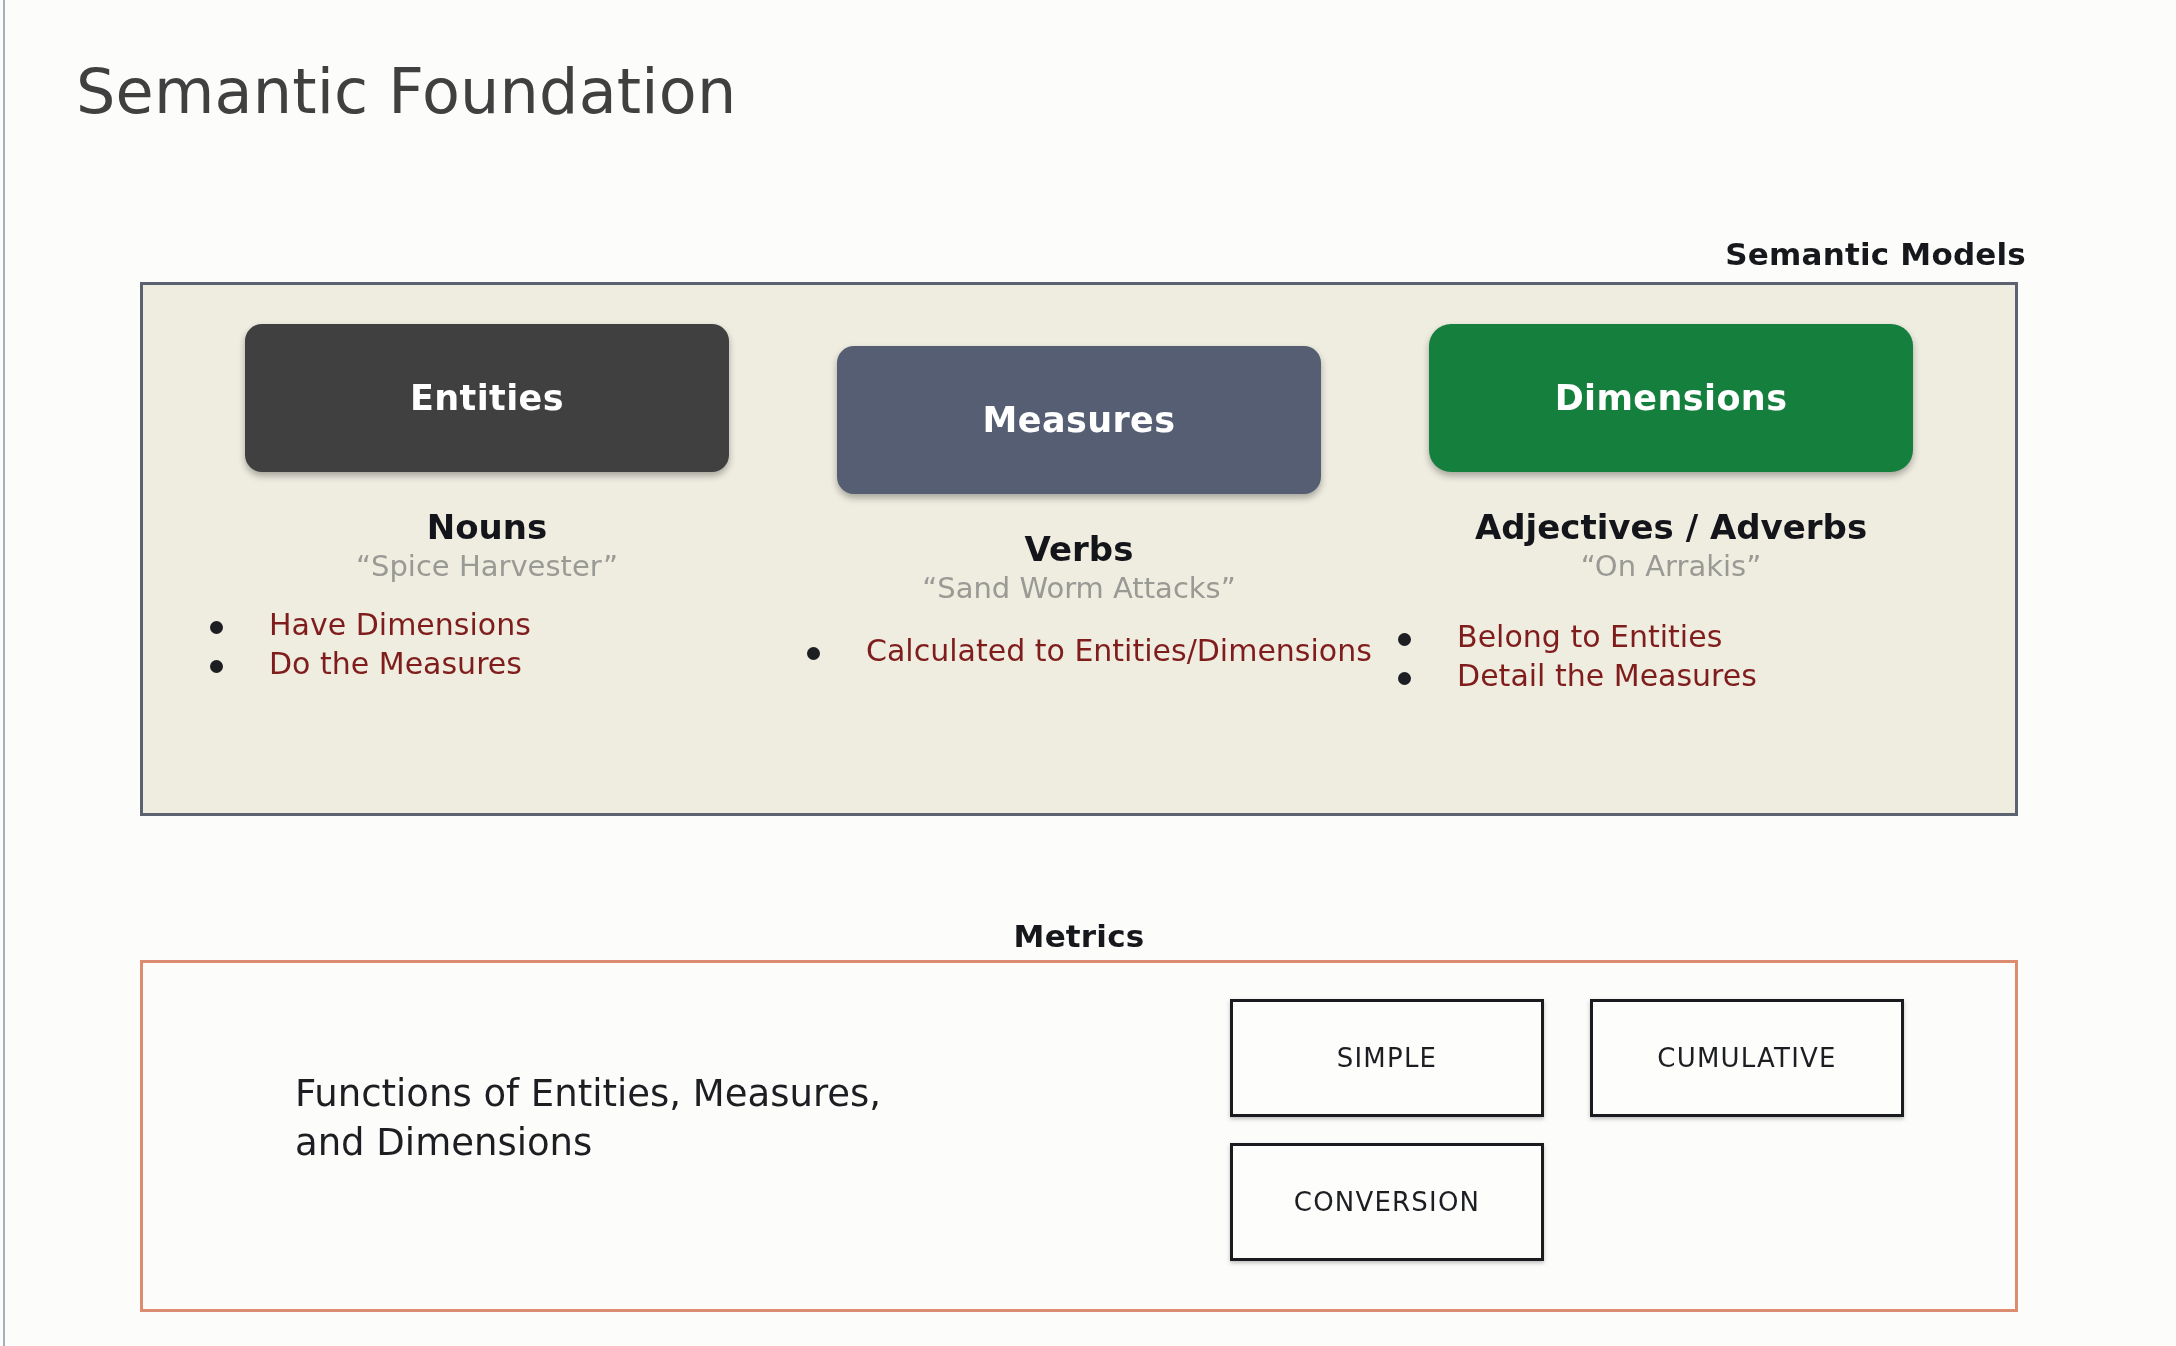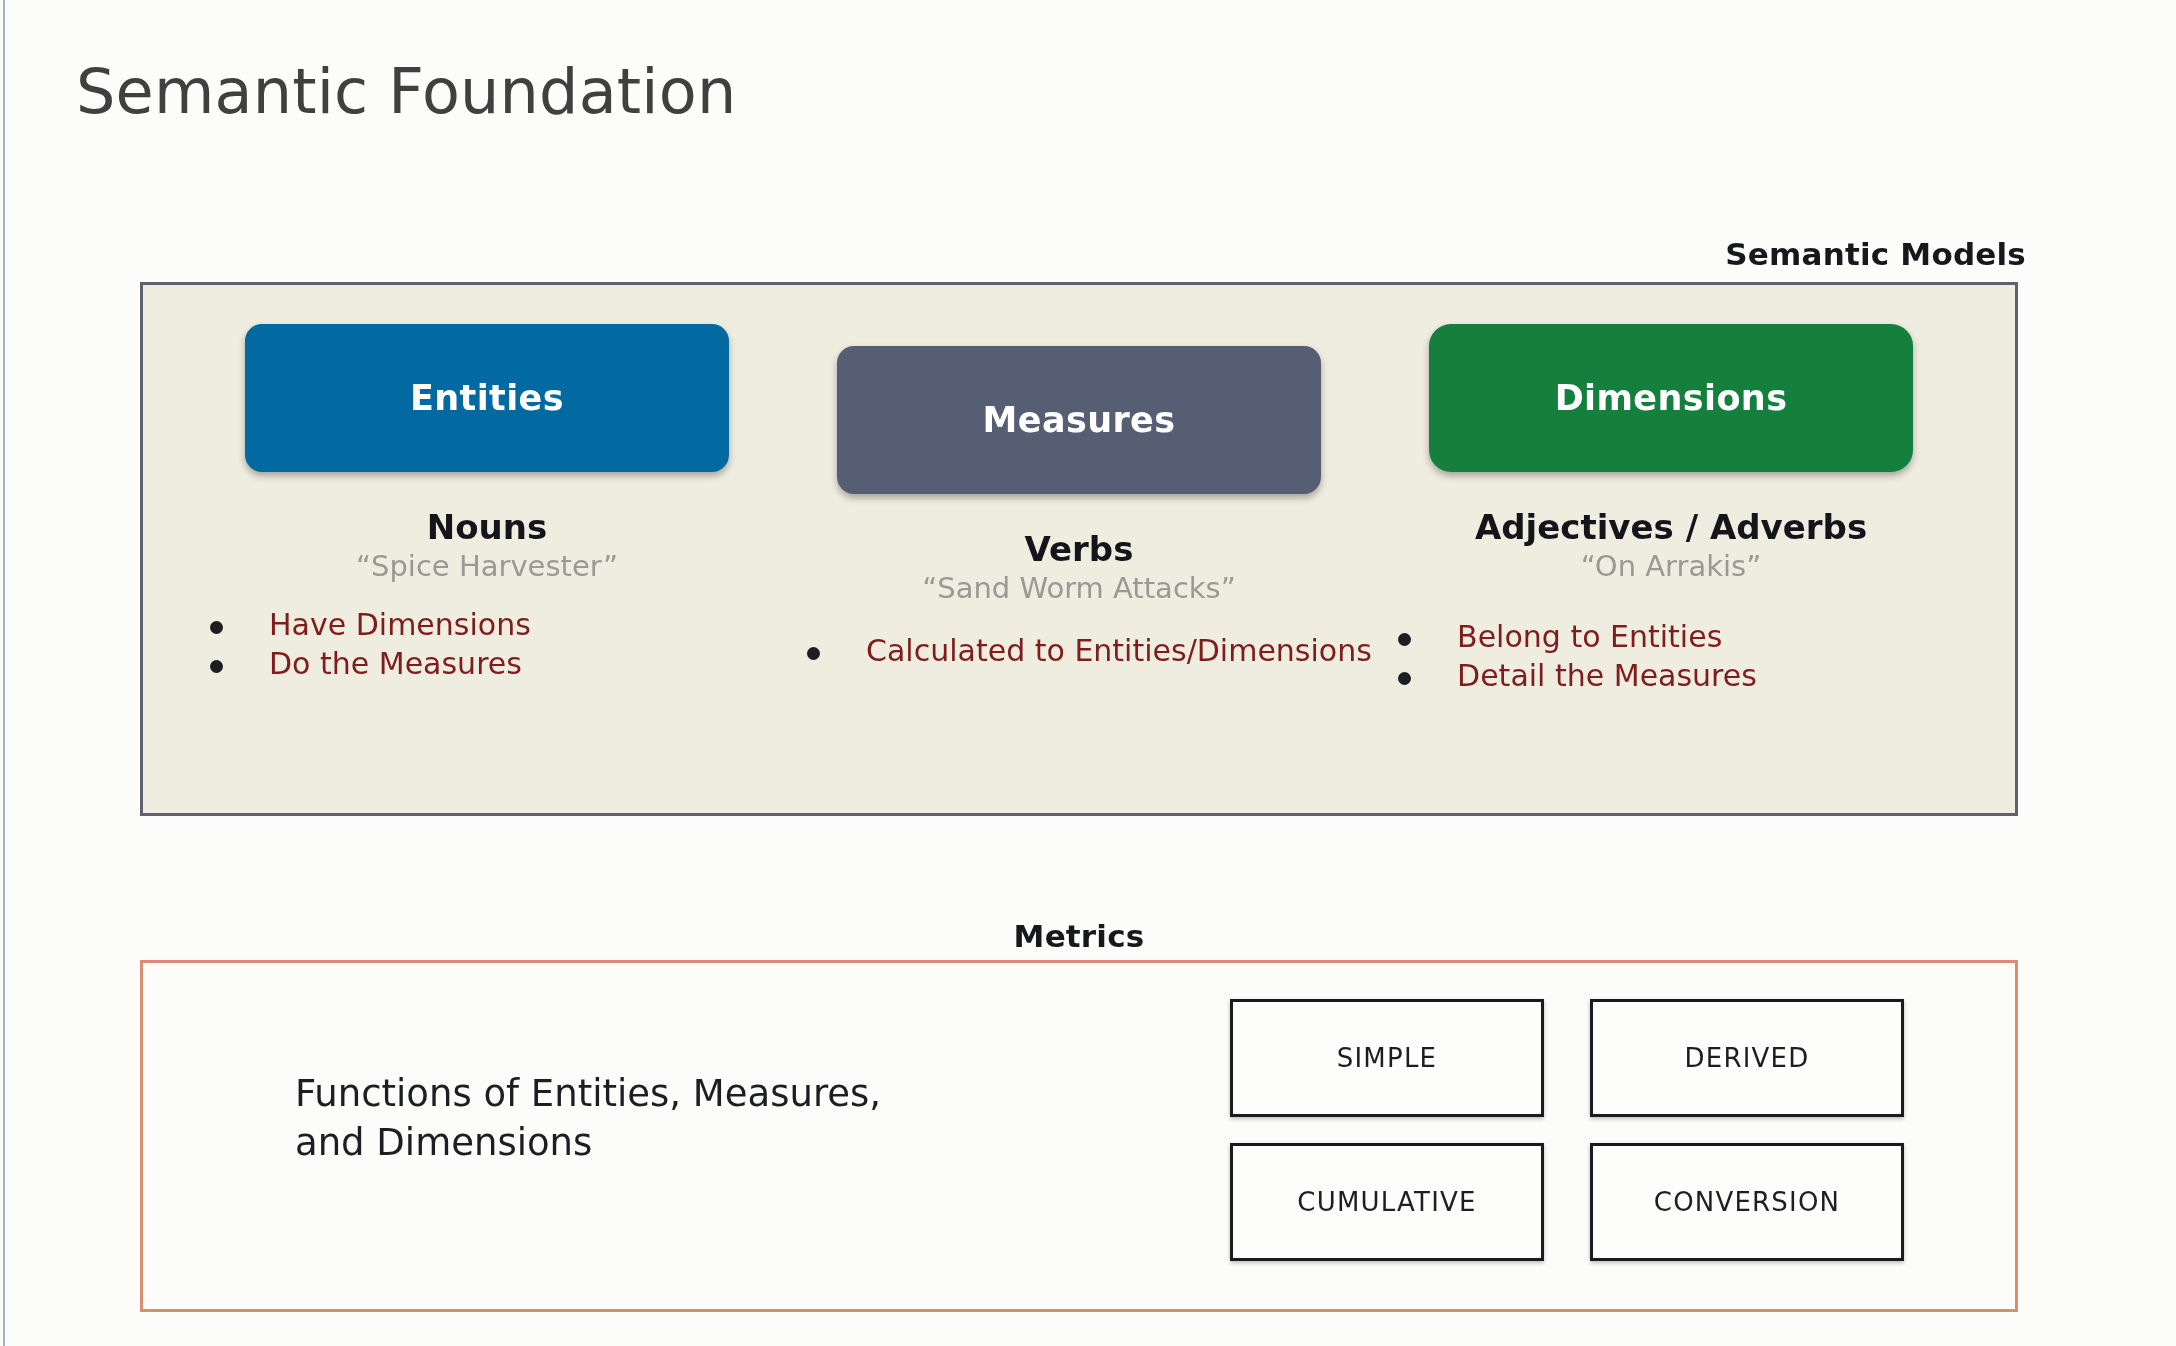--- a/index.html
+++ b/index.html
@@ -102,21 +102,21 @@
     border-radius: 17px;
     display: flex;
     align-items: center;
     justify-content: center;
     color: #FFFFFF;
     font-size: 35px;
     font-weight: bold;
     letter-spacing: 0.4px;
     box-shadow: 0 4px 7px rgba(0,0,0,0.30);
   }
-  .chip-entities   { background: #0369a1; }
+  .chip-entities   { background: #404040; }
   .chip-measures   { background: #555E73; margin-top: 22px; }
   .chip-dimensions { background: #15803d; border-radius: 22px; }
 
   .model-partofspeech {
     margin-top: 38px;
     font-size: 34px;
     font-weight: bold;
     color: #14151A;
     text-align: center;
     line-height: 1.05;
@@ -281,22 +281,19 @@
 
 <div class="metrics-panel">
   <div class="metrics-desc">Functions of Entities, Measures,
 and Dimensions</div>
 
   <div class="metric-types-grid">
     <div class="metric-type-box">
       <span>SIMPLE</span>
     </div>
     <div class="metric-type-box">
-      <span>DERIVED</span>
-    </div>
-    <div class="metric-type-box">
       <span>CUMULATIVE</span>
     </div>
     <div class="metric-type-box">
       <span>CONVERSION</span>
     </div>
   </div>
 </div>
 
 </body></html>

